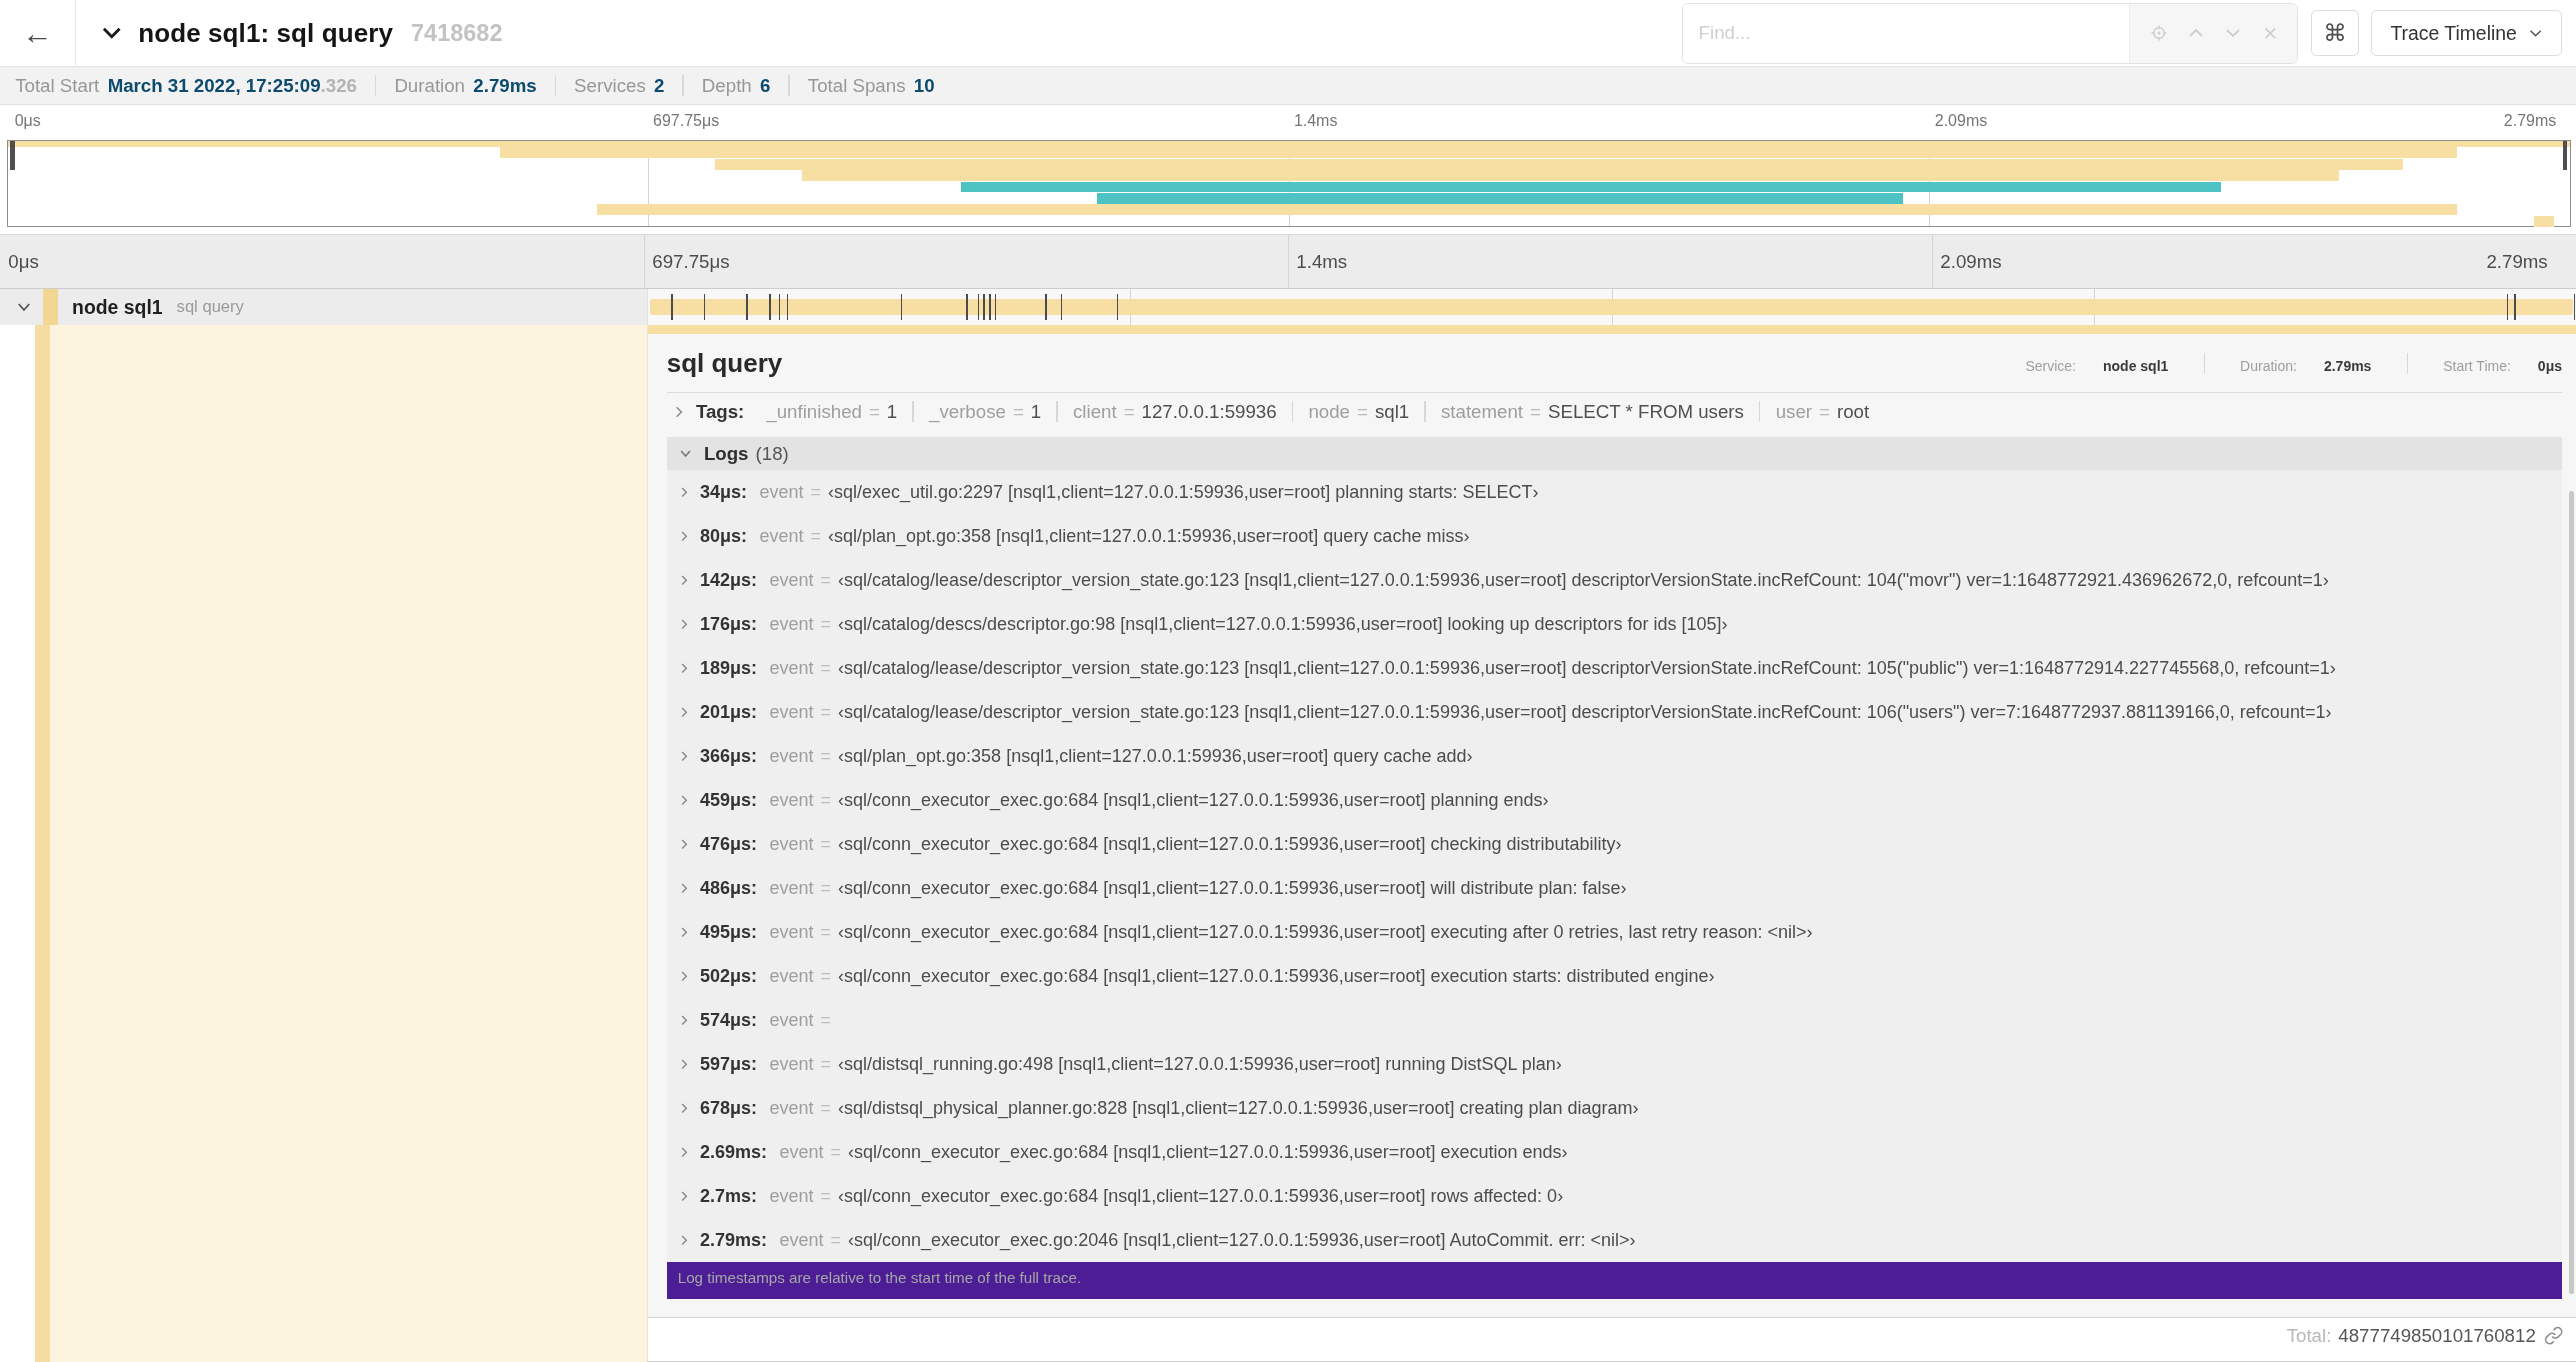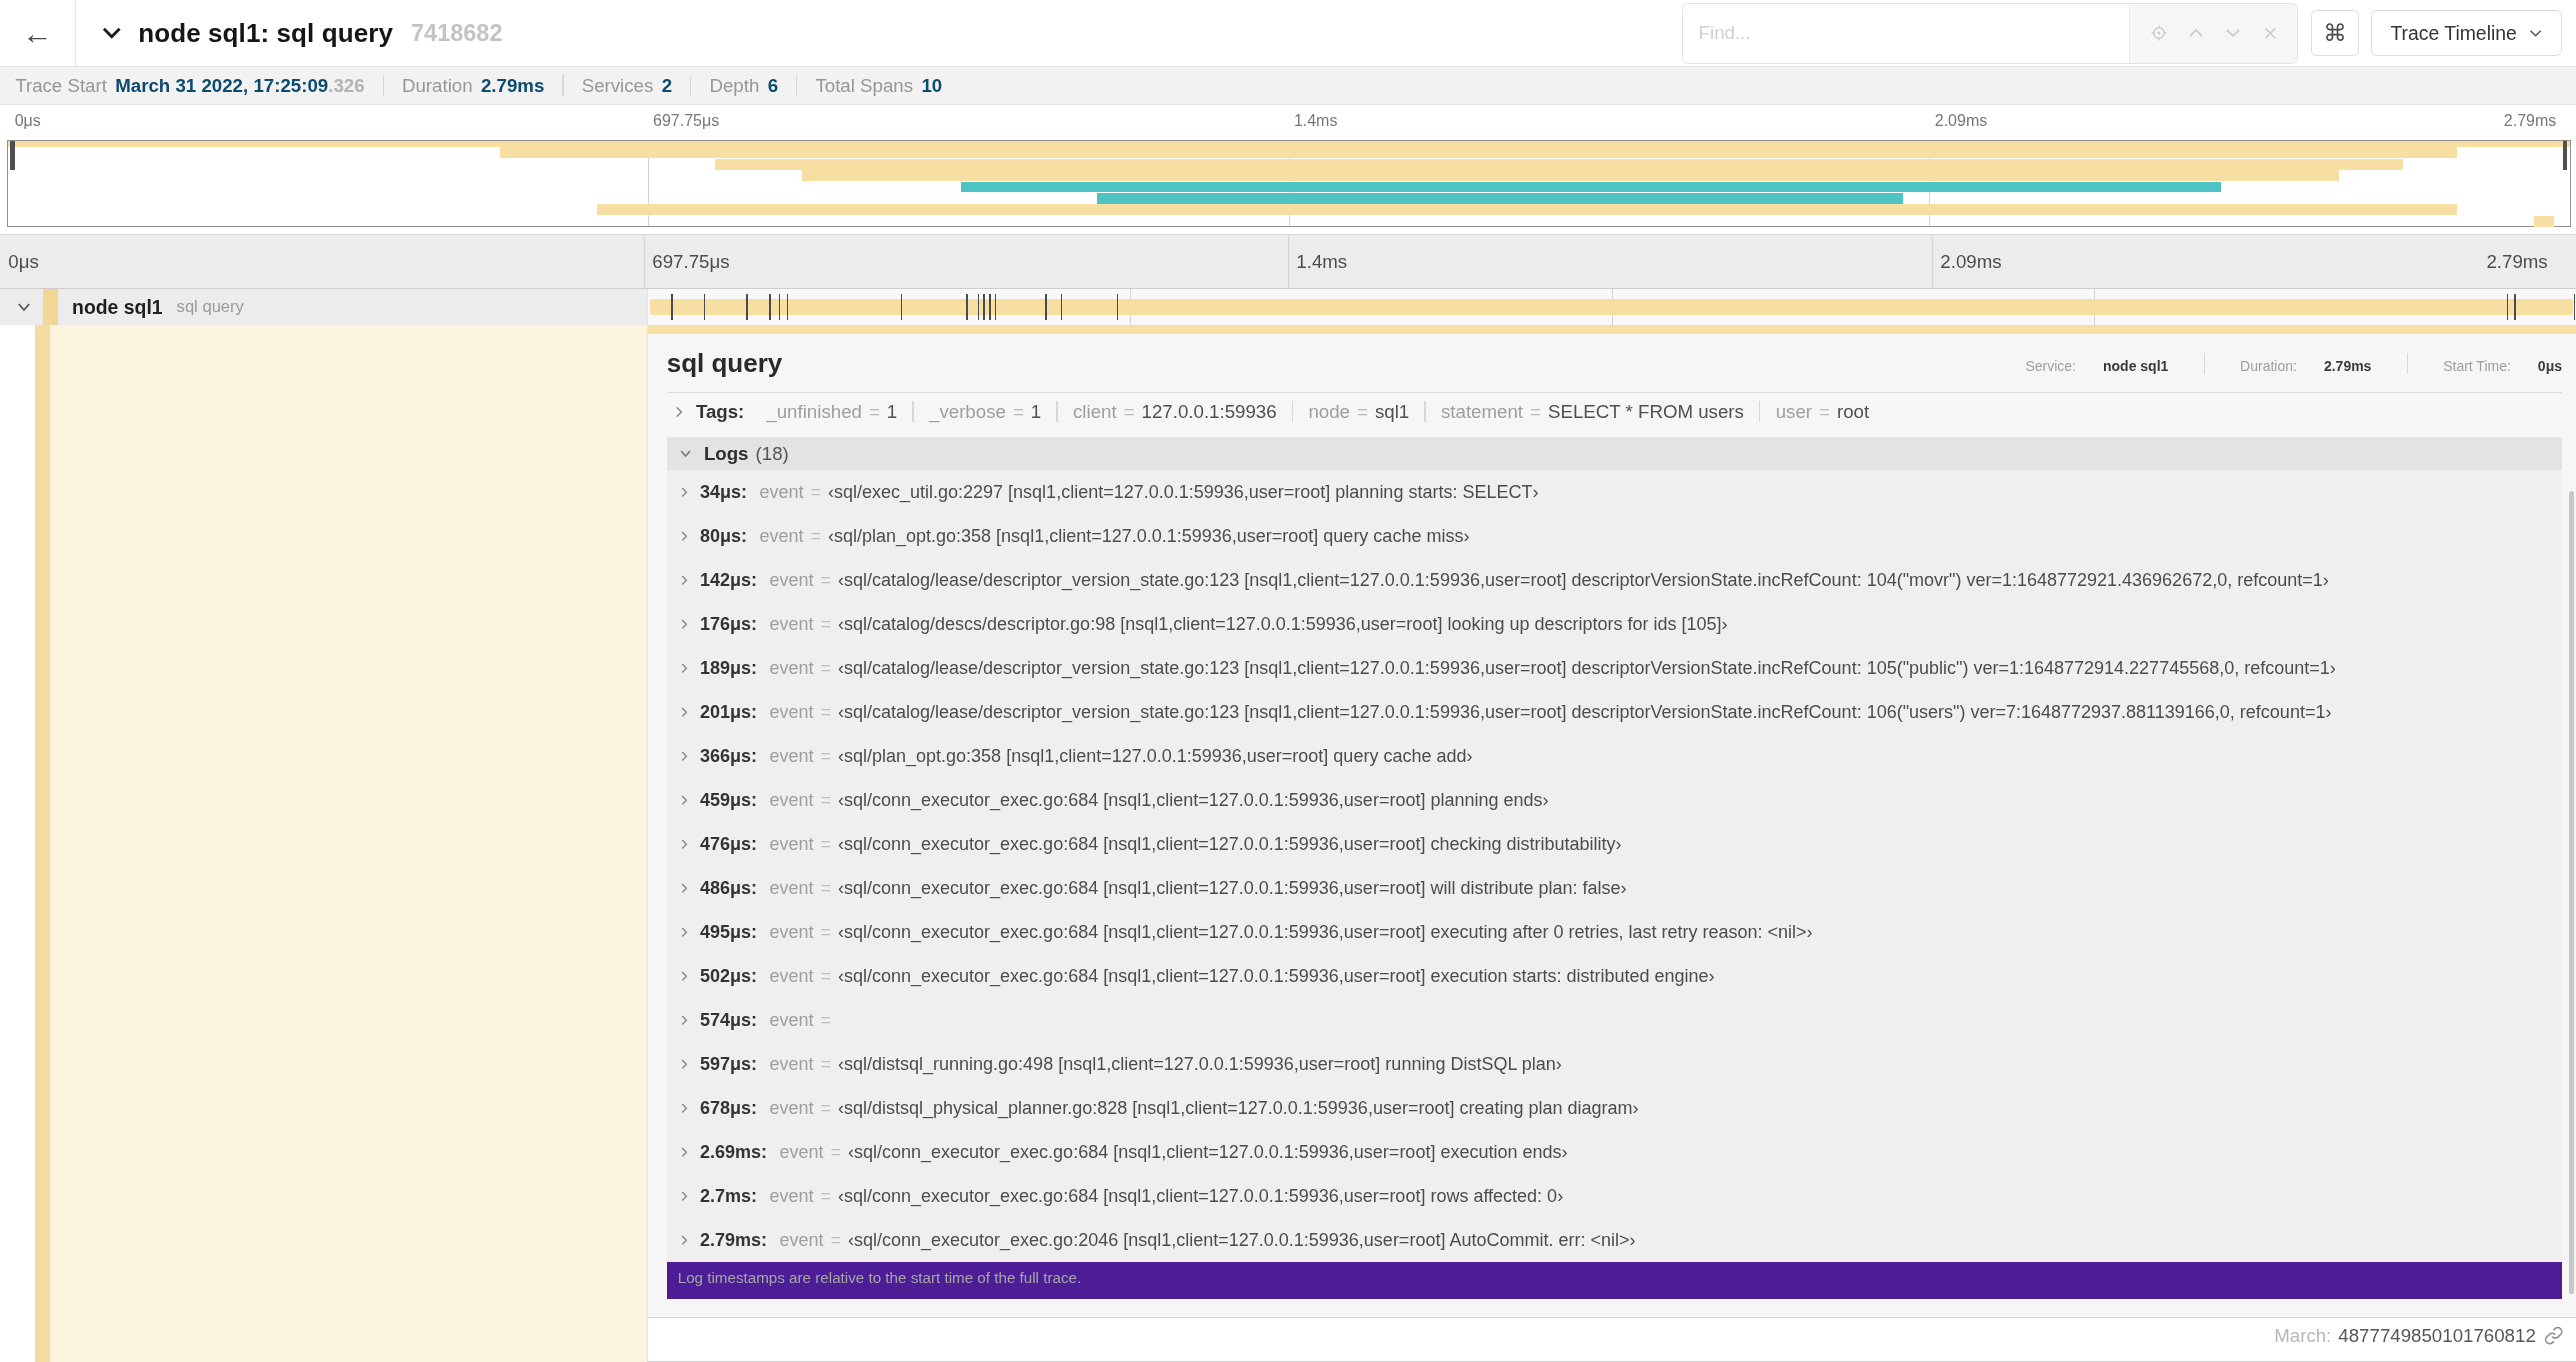--- a/index.html
+++ b/index.html
@@ -189,21 +189,21 @@
       <span class="view-caret">
         <svg width="15.2" height="15.2" viewBox="0 0 24 24">
             <path d="M4 9l8 8 8-8" fill="none" stroke="currentColor" stroke-width="2.4"></path>
           </svg>
       </span>
     </div>
   </div>
 
   <div class="summary-bar">
   <div class="sum-item">
-    <span class="sum-label">Trace Start</span>
+    <span class="sum-label">Total Start</span>
     <span class="sum-value">March 31 2022, 17:25:09</span>
     <span class="sum-suffix">.326</span>
   </div>
 
   <div class="sum-item">
     <span class="sum-label">Duration</span>
     <span class="sum-value">2.79ms</span>
     <span class="sum-suffix"></span>
   </div>
 
@@ -650,21 +650,21 @@
     <span class="log-eq">=</span>
     <span class="log-val">‹sql/conn_executor_exec.go:2046 [nsql1,client=127.0.0.1:59936,user=root] AutoCommit. err: &lt;nil&gt;›</span>
   </div>
 </div>
           <div class="logs-footer">Log timestamps are relative to the start time of the full trace.</div>
         </div>
 
       </div>
       <div class="detail-bottom-divider"></div>
       <div class="spanid-row">
-        <span class="spanid-label">March:</span>
+        <span class="spanid-label">Total:</span>
         <span class="spanid-value">4877749850101760812</span>
         <span class="link-icon">
           <svg width="19.4" height="19.4" viewBox="0 0 24 24" fill="none" stroke="currentColor" stroke-width="2">
             <path d="M10 13a5 5 0 0 0 7.54.54l3-3a5 5 0 0 0-7.07-7.07l-1.72 1.71"></path>
             <path d="M14 11a5 5 0 0 0-7.54-.54l-3 3a5 5 0 0 0 7.07 7.07l1.71-1.71"></path>
           </svg>
         </span>
       </div>
       <div class="bottom-pad"></div>
       <div class="scroll-thumb"></div>

